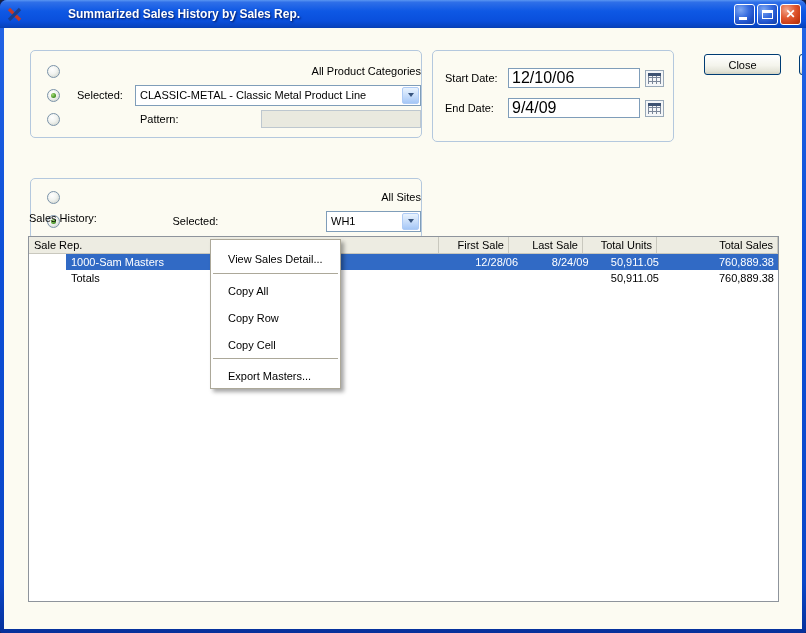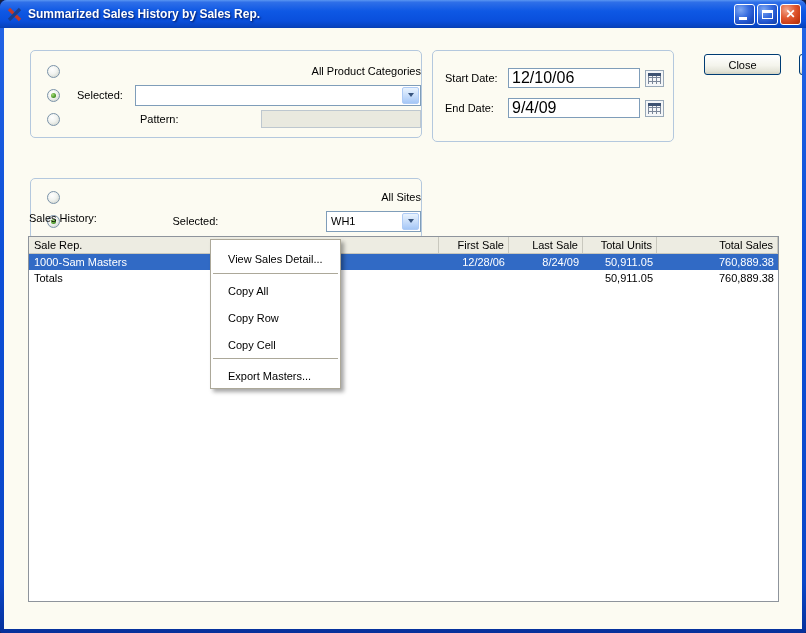--- a/index.html
+++ b/index.html
@@ -14,21 +14,21 @@
     background:linear-gradient(180deg,#2465E6 0%,#0D4FD7 40%,#0A46C8 92%,#06309A 100%);
     box-shadow:0 0 0 1px #0D1F63;
     padding:28px 4px 4px;
   }
   .titlebar{
     position:absolute;top:0;left:0;right:0;height:28px;box-sizing:border-box;
     border-radius:7px 7px 0 0;display:flex;align-items:center;padding:0 5px 0 7px;
     background:linear-gradient(180deg,#5A96F2 0%,#2F6FE8 8%,#0E58E4 40%,#0A4FDC 75%,#0843BE 96%,#063FB2 100%);
   }
   .app-icon{width:16px;height:16px;margin-right:5px;display:flex;flex:none;}
-  .title{color:#fff;font-size:12px;font-weight:bold;text-shadow:1px 1px 2px rgba(0,10,60,.8);white-space:nowrap;flex:1;}
+  .title{color:#fff;font-size:12px;font-weight:bold;text-shadow:1px 1px 2px rgba(0,10,60,.8);white-space:nowrap;flex:1;margin-left:40px;}
   .winbtns{display:flex;gap:2px;}
   .winbtn{width:21px;height:21px;border-radius:3px;border:1px solid #fff;box-sizing:border-box;position:relative;}
   .winbtn.minb,.winbtn.maxb{background:radial-gradient(circle at 30% 25%,#7FA8F2 0%,#3A6FE0 40%,#1F50C8 70%,#16429F 100%);}
   .winbtn.closeb{background:radial-gradient(circle at 30% 25%,#F2A58B 0%,#E0572F 45%,#C93C16 75%,#A93009 100%);}
   .g-min{position:absolute;left:4px;bottom:4px;width:8px;height:3px;background:#fff;}
   .g-max{position:absolute;left:4px;top:5px;width:11px;height:9px;border:1px solid #fff;border-top:3px solid #fff;box-sizing:border-box;}
   .g-close{position:absolute;inset:0;color:#fff;font-size:12px;font-weight:bold;display:flex;align-items:center;justify-content:center;}
   .content{position:relative;width:798px;height:601px;background:#FCFBF2;overflow:hidden;}
 
   .groupbox{position:absolute;border:1px solid #B4C8DE;border-radius:5px;box-sizing:border-box;}
@@ -73,21 +73,21 @@
     background:linear-gradient(180deg,#FFFFFF 0%,#F4F4EC 55%,#E4E4D8 85%,#D2D2C2 100%);
     font-family:"Liberation Sans",sans-serif;font-size:11px;color:#000;
     display:flex;align-items:center;justify-content:center;}
 
   .sales-label{position:absolute;left:25px;top:184px;}
 
   .table{position:absolute;left:24px;top:208px;width:751px;height:366px;border:1px solid #8E949C;background:#fff;box-sizing:border-box;}
   .t-header{display:flex;height:17px;background:#EDECE2;border-bottom:1px solid #C9C8BE;box-sizing:border-box;}
   .t-header .cell{border-right:1px solid #C9C8BE;height:100%;}
   .cell{display:flex;align-items:center;box-sizing:border-box;overflow:hidden;white-space:nowrap;}
-  .t-row{display:flex;height:16px;}
+  .t-row{display:flex;height:16px;margin-left:37px;}
   .t-row.selected{background:#316AC5;color:#fff;}
   .c1{width:410px;padding-left:5px;justify-content:flex-start;}
   .c2{width:70px;justify-content:flex-end;padding-right:4px;}
   .c3{width:74px;justify-content:flex-end;padding-right:4px;}
   .c4{width:74px;justify-content:flex-end;padding-right:4px;}
   .c5{width:121px;justify-content:flex-end;padding-right:4px;}
 
   .menu{position:absolute;left:206px;top:211px;width:131px;box-sizing:border-box;background:#fff;
     border:1px solid #ACA899;box-shadow:3px 3px 4px rgba(0,0,0,0.35);padding:2px 0;z-index:20;}
   .menu-item{height:19px;line-height:19px;padding-left:17px;white-space:nowrap;margin-top:8px;}
@@ -123,20 +123,21 @@
 
     <div class="groupbox product-group">
       <div class="field-row">
         <span class="radio"></span>
         <span class="rlabel">All Product Categories</span>
       </div>
       <div class="field-row">
         <span class="radio checked"></span>
         <span class="rlabel label-col">Selected:</span>
         <div class="combo product-combo">
+          <span class="combo-text">CLASSIC-METAL - Classic Metal Product Line</span>
           <span class="arrow-btn">
             <span class="arrow"></span>
           </span>
         </div>
       </div>
       <div class="field-row">
         <span class="radio"></span>
         <span class="rlabel label-col">Pattern:</span>
         <input class="pattern-input" type="text" disabled="" value="" style="">
       </div>

